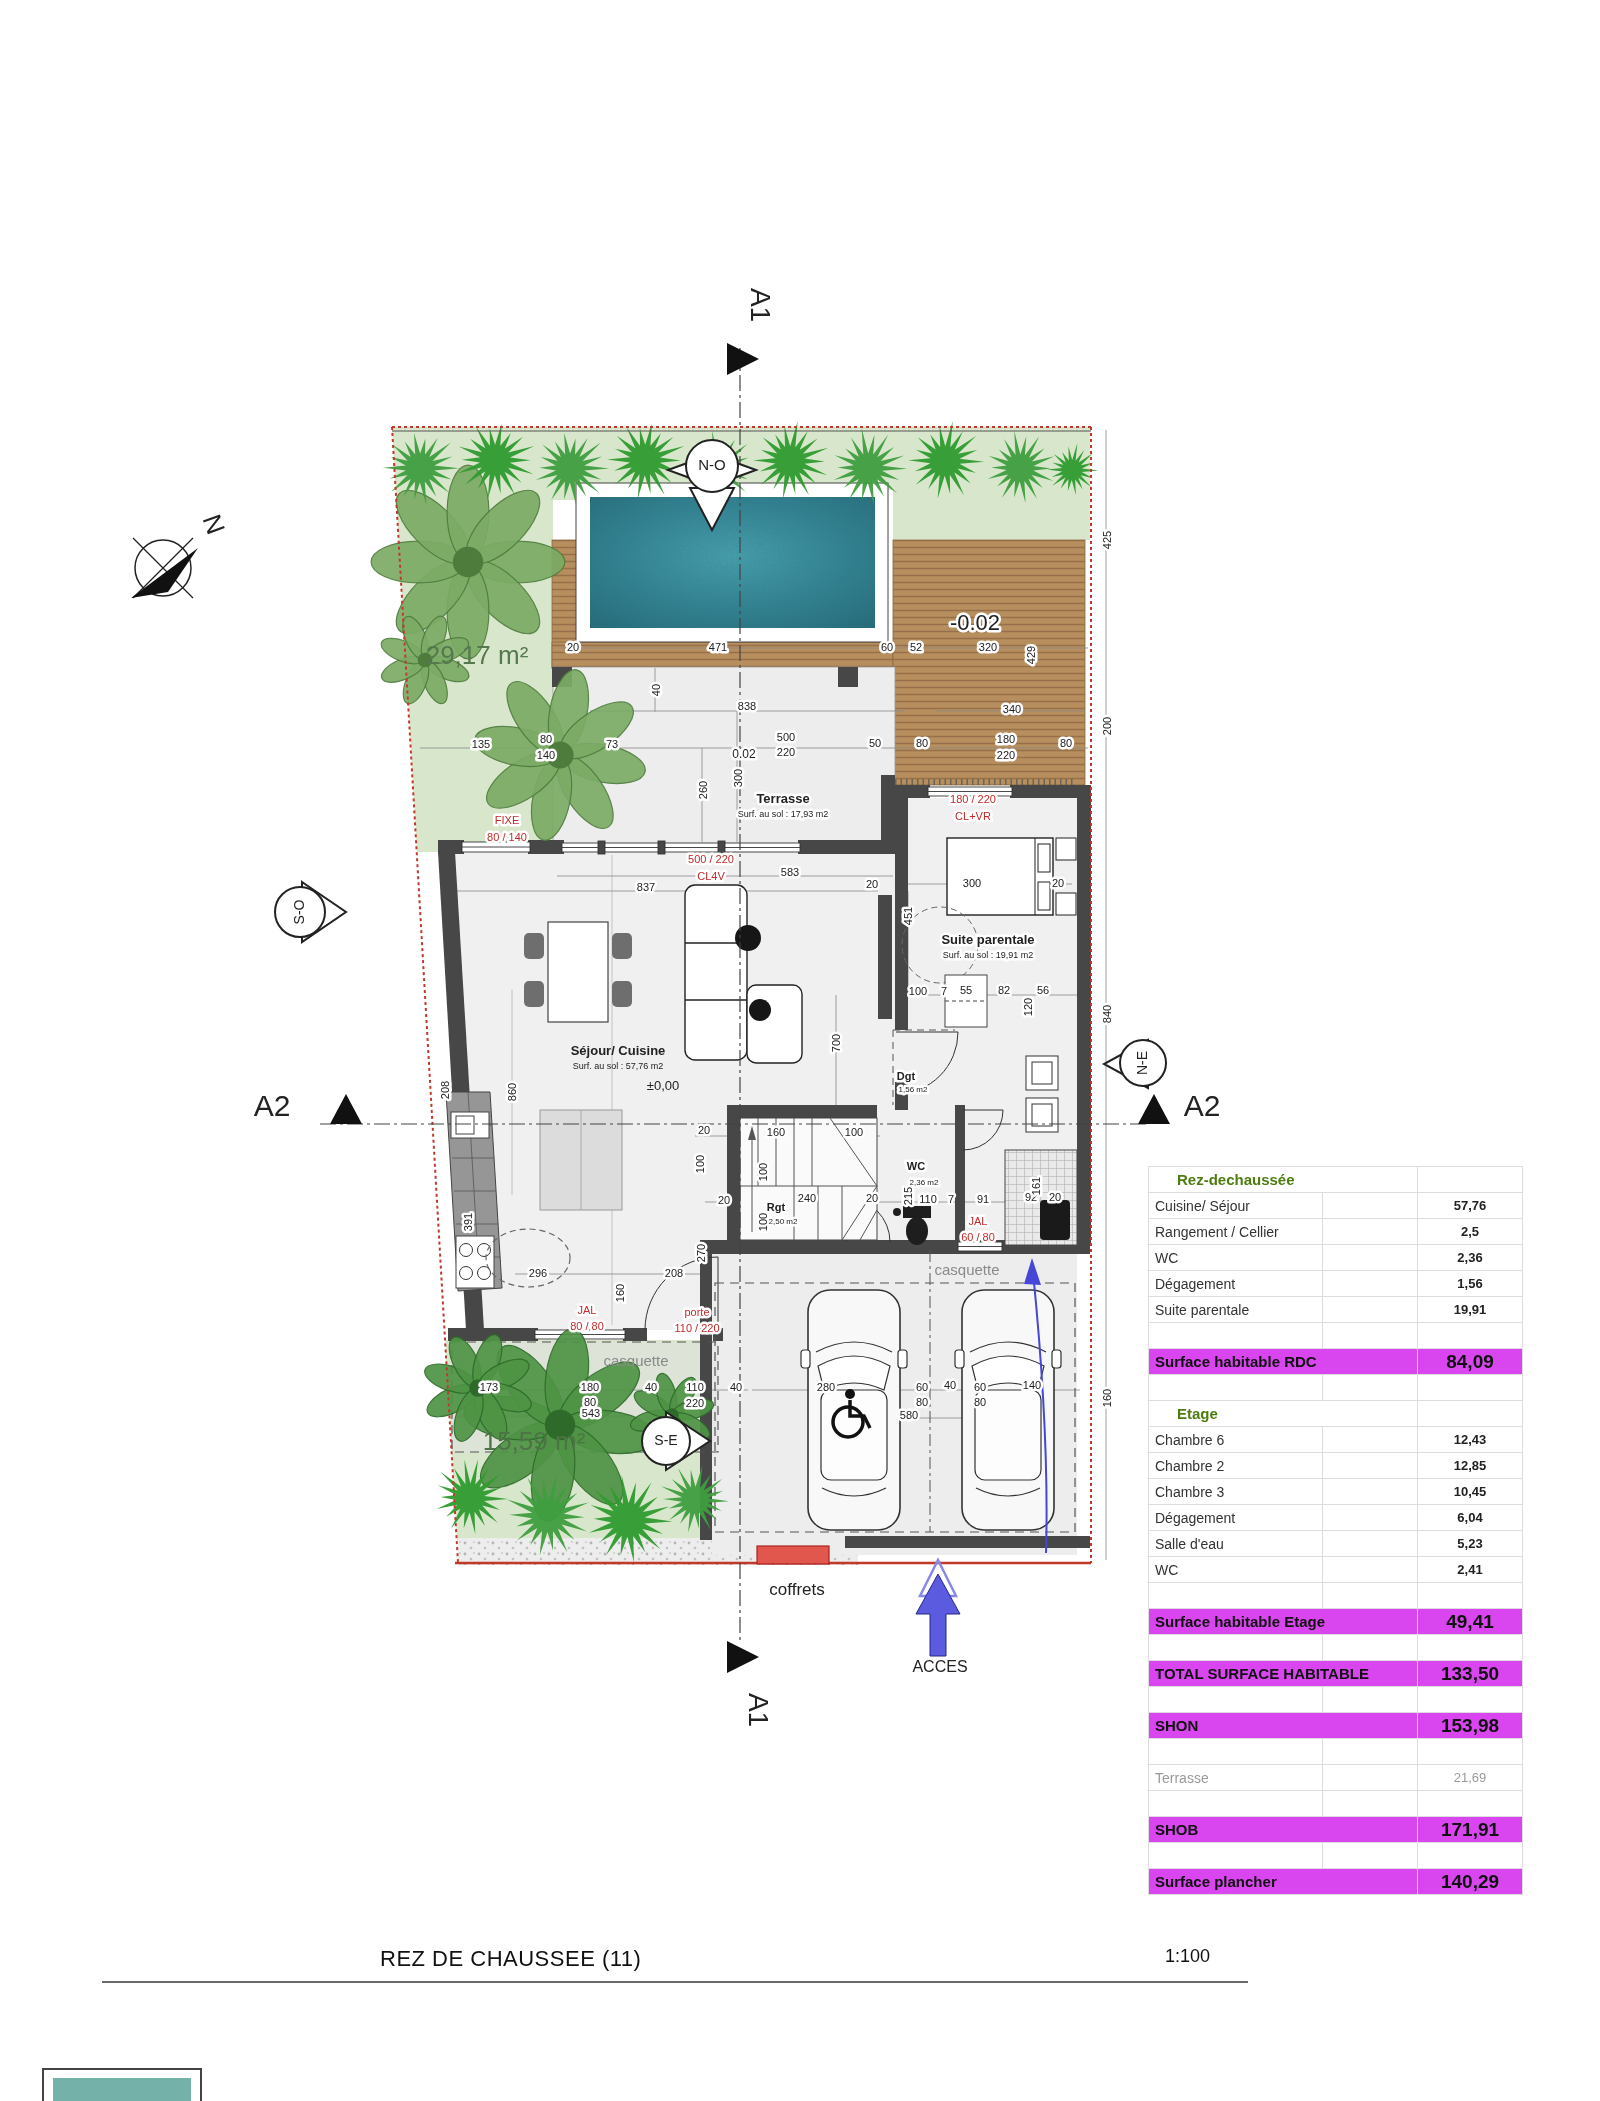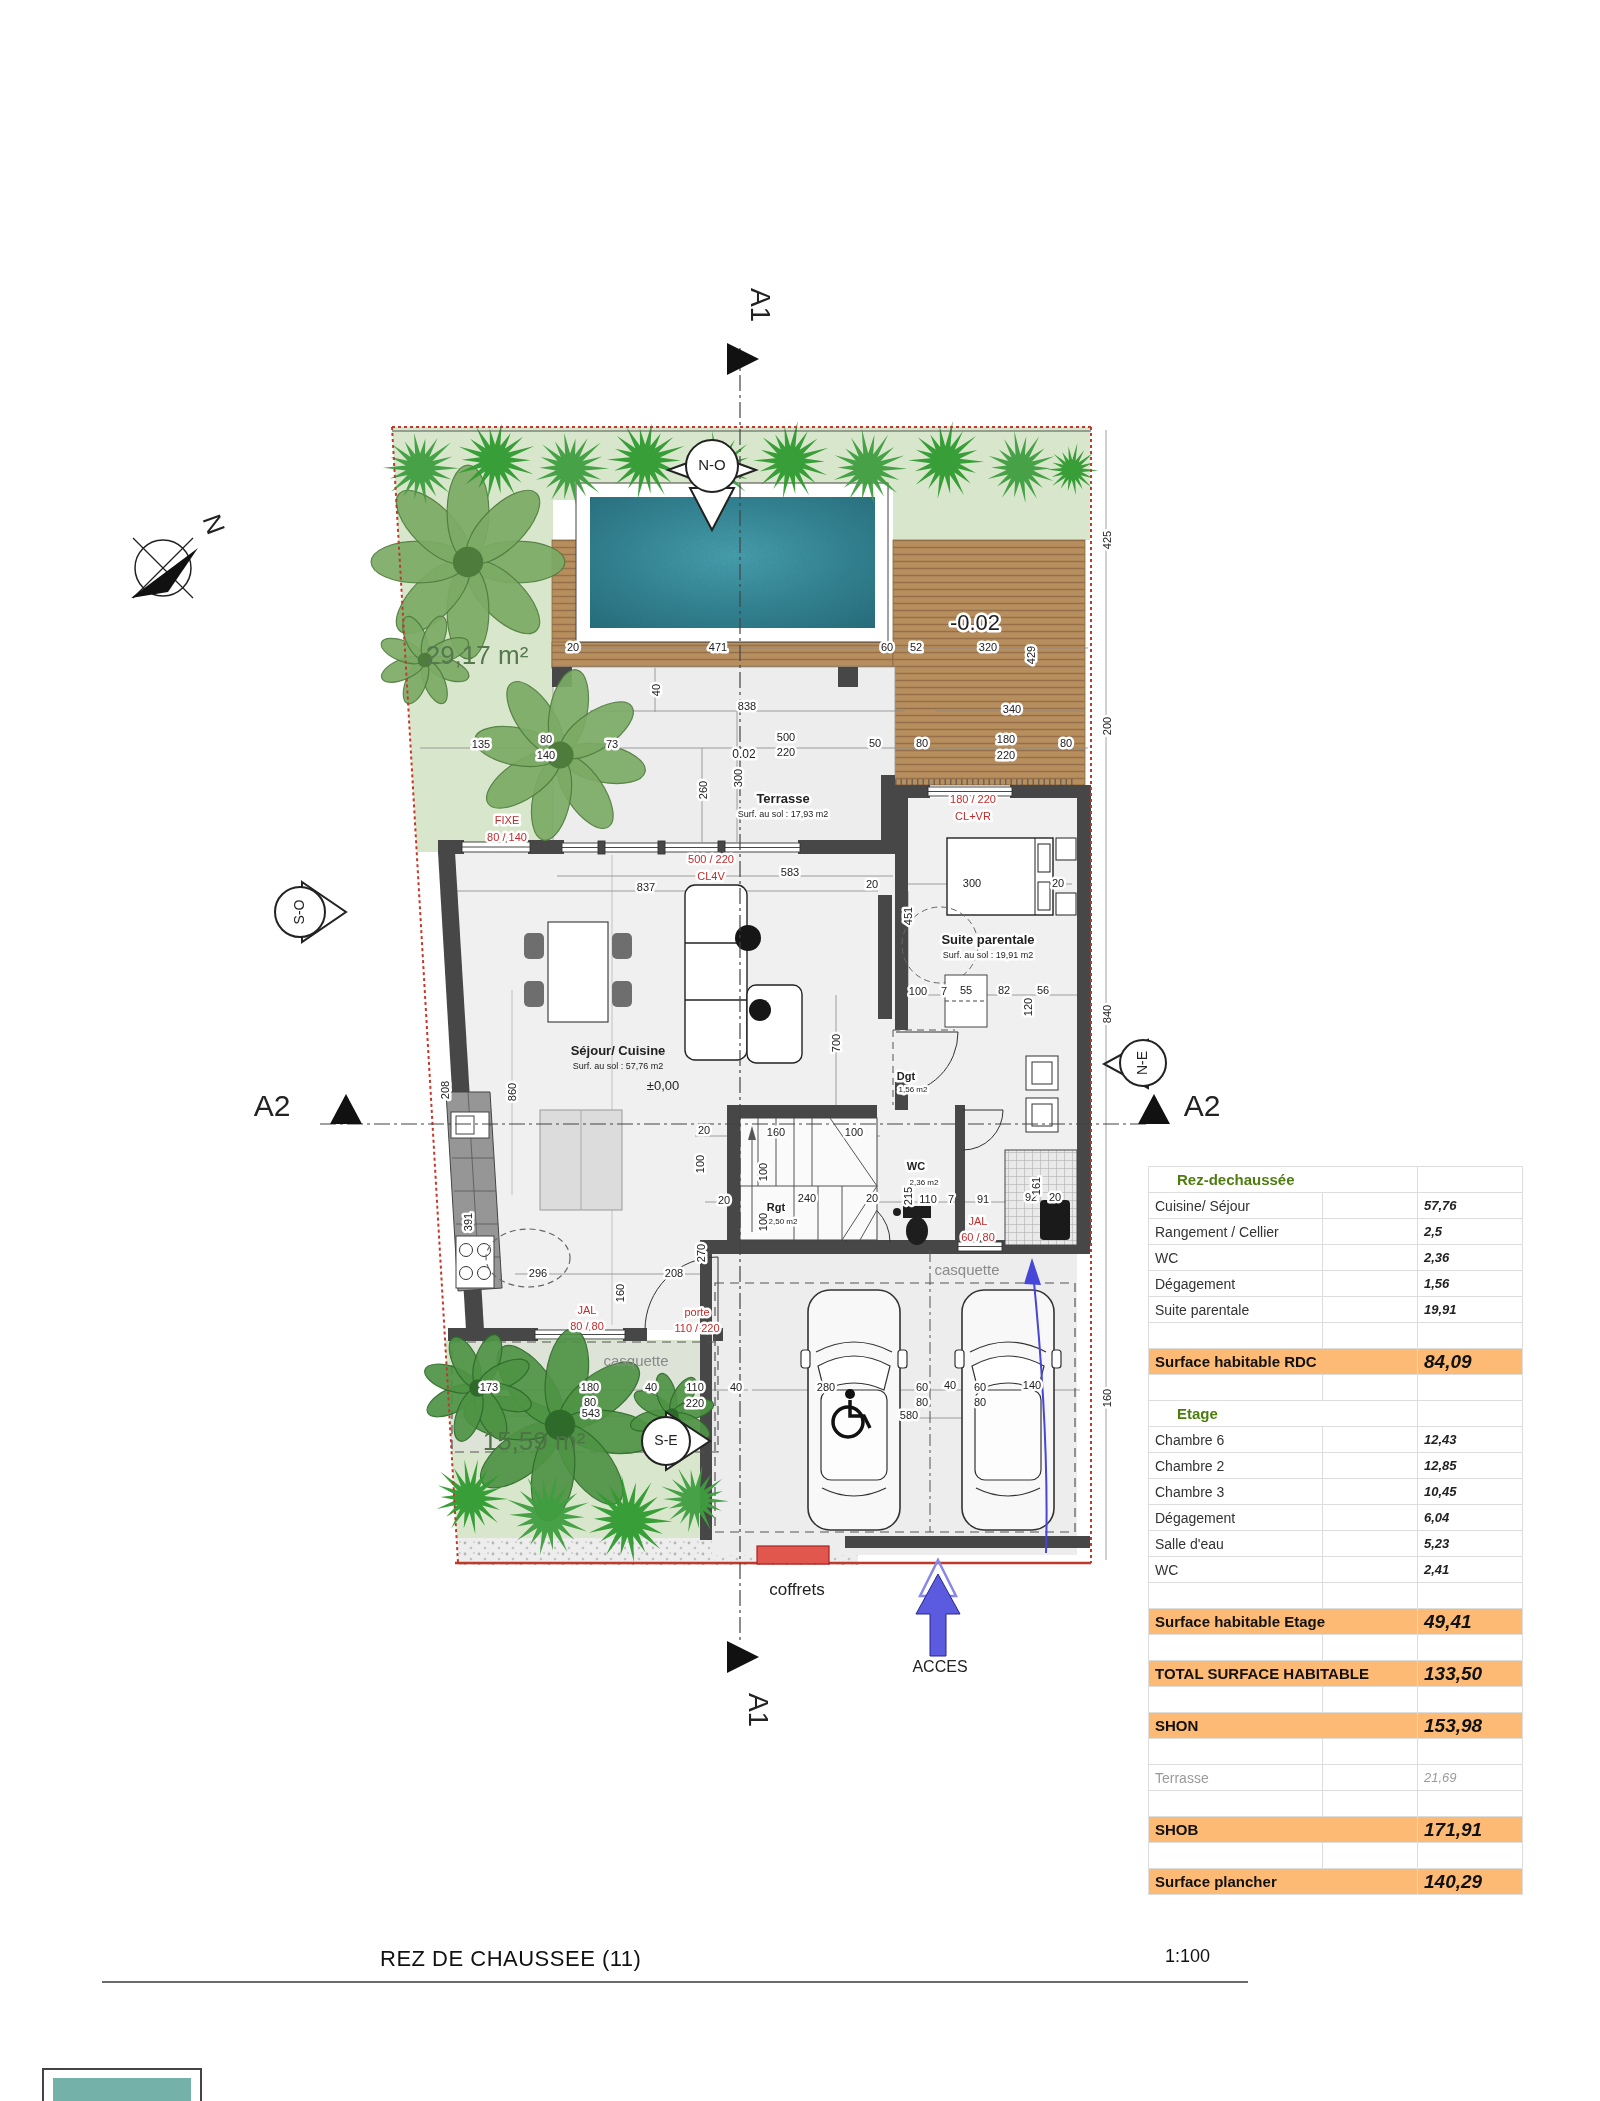--- a/index.html
+++ b/index.html
@@ -6,23 +6,23 @@
   #page{position:relative;width:1600px;height:2101px;background:#ffffff;overflow:hidden;
         font-family:"Liberation Sans",sans-serif;}
   #plan-svg{position:absolute;left:0;top:0;width:1600px;height:2101px;}
   text{font-family:"Liberation Sans",sans-serif;}
   .halo{paint-order:stroke;stroke:#ffffff;stroke-width:5px;stroke-linejoin:round;}
   
   #table-wrap{position:absolute;left:1148px;top:1166px;width:376px;}
   #surface-table{border-collapse:collapse;width:374px;table-layout:fixed;}
   #surface-table td{border:1px solid #ddd;height:25px;padding:0 6px;font-size:14px;color:#333;
         white-space:nowrap;overflow:visible;}
-  #surface-table td.val{text-align:left;font-weight:600;font-size:13px;color:#222;font-style:italic;}
+  #surface-table td.val{text-align:center;font-weight:600;font-size:13px;color:#222;}
   #surface-table tr.header td{font-weight:bold;font-size:15px;color:#4d7c0f;padding-left:28px;}
-  #surface-table tr.total td{background:#fdba74;font-weight:bold;font-size:15px;color:#111;}
+  #surface-table tr.total td{background:#d946ef;font-weight:bold;font-size:15px;color:#111;}
   #surface-table tr.total td.val{font-size:19px;}
   #surface-table tr.muted td{color:#9a9a9a;font-weight:400;}
   #surface-table tr.muted td.val{color:#9a9a9a;font-weight:400;}
   
   #title-text{position:absolute;left:380px;top:1946px;width:600px;text-align:left;
         font-size:22px;color:#111;letter-spacing:.5px;}
   #scale-text{position:absolute;left:1165px;top:1946px;width:90px;font-size:18px;color:#111;}
   #title-rule{position:absolute;left:102px;top:1981px;width:1146px;height:2px;background:#6a6a6a;}
   
   #logo-box{position:absolute;left:42px;top:2068px;width:156px;height:70px;border:2px solid #444;background:#fff;}

